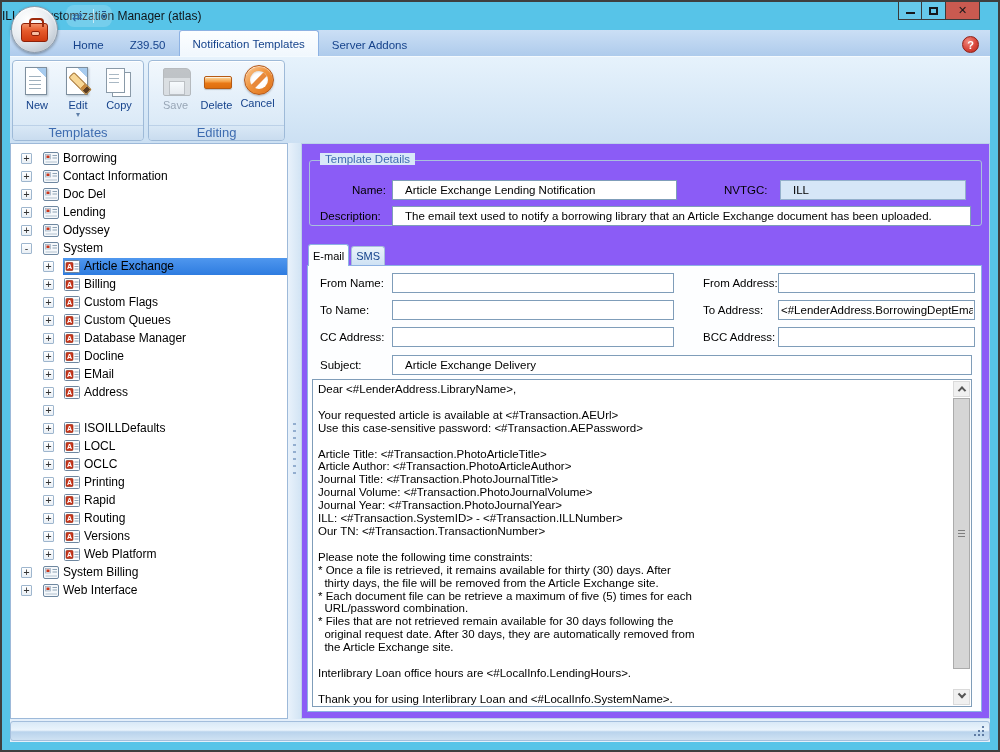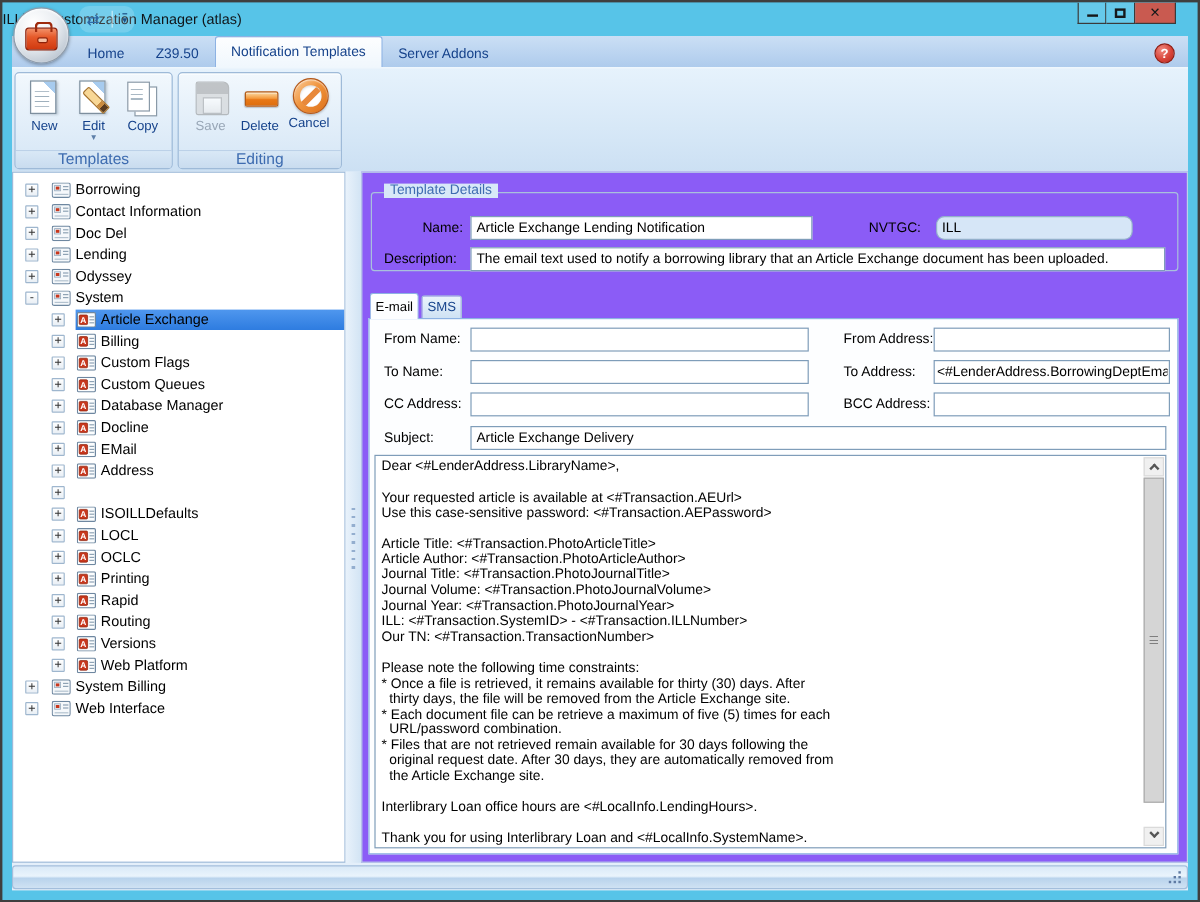--- a/index.html
+++ b/index.html
@@ -132,24 +132,24 @@
   .right-panel { position:absolute; left:291px; right:0; top:0; bottom:0; background:#8b5cf6;
                  border:1px solid #BCD2E8; }
 
   
   .groupbox { position:absolute; left:7px; right:7px; top:16px; height:66px;
               border:1px solid #A9C0DC; border-radius:3px; }
   .legend { position:absolute; top:-8px; left:10px; background:#D8E8F8; padding:0 5px;
             font-size:11.5px; color:#3E6CB0; }
   .flabel { position:absolute; font-size:11.5px; color:#000; white-space:nowrap; }
   .field { position:absolute; height:20px; border:1px solid #7F9DB9; background:#fff;
-           font-size:11.5px; padding:1px 4px; color:#000; font-family:inherit; }
+           font-size:11.5px; padding:1px 12px; color:#000; font-family:inherit; }
   .field.disabled { background:#D6E6F7; border-color:#93AFCB; }
   .lbl-name { left:10px; top:23px;padding-left:32px; }          .fld-name { left:82px; top:19px; width:285px; }
-  .lbl-nvtgc { left:414px; top:23px;text-align:right; }        .fld-nvtgc { left:470px; top:19px; width:164px;border-radius:7px; }
+  .lbl-nvtgc { left:414px; top:23px;text-align:right; }        .fld-nvtgc { left:470px; top:19px; width:186px; }
   .lbl-desc { left:10px; top:49px; }          .fld-desc { left:82px; top:45px; right:10px; }
 
   
   .etabs { position:absolute; left:6px; top:100px; display:flex; align-items:flex-end; z-index:2; }
   .etab { height:19px; padding:0 4px; display:flex; align-items:center; font-size:11px;
           color:#15428B; background:linear-gradient(#EAF3FB,#CFE2F4); border:1px solid #A7C0DC;
           border-bottom:none; border-radius:3px 3px 0 0; margin-right:2px; cursor:default; }
   .etab.active { height:22px; background:#FDFEFF; border-color:#8DB2E3; color:#000; margin-bottom:-1px; }
 
   .tab-page { position:absolute; left:5px; right:7px; top:121px; bottom:6px;

